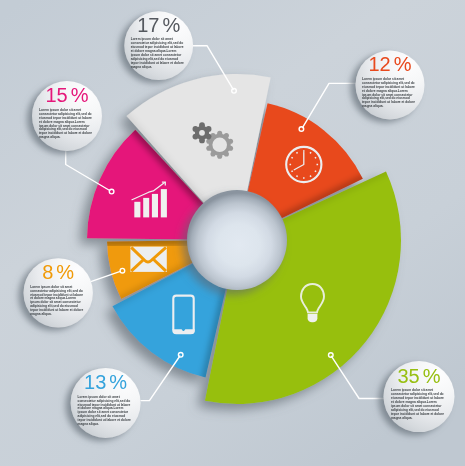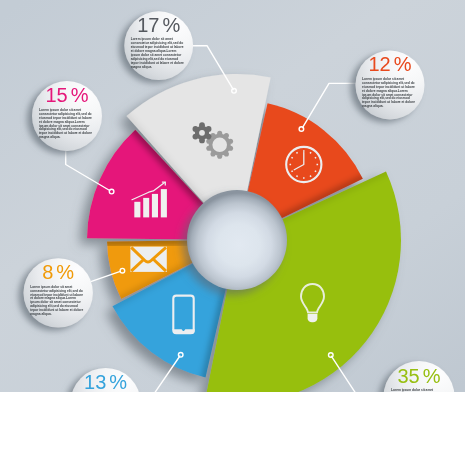--- a/index.html
+++ b/index.html
@@ -1,18 +1,18 @@
 <!DOCTYPE html>
 <html><head>
 <meta charset="utf-8">
 <title>Pie Chart Infographic</title>
 <style>
   html,body{margin:0;padding:0;background:#fff;}
   body{width:465px;height:466px;overflow:hidden;font-family:"Liberation Sans",sans-serif;}
-  #stage{position:relative;width:465px;height:392px;overflow:hidden;}
+  #stage{position:relative;width:465px;height:466px;overflow:hidden;}
   svg.full{position:absolute;left:0;top:0;width:465px;height:466px;display:block;}
   text.pct{font-family:"Liberation Sans",sans-serif;font-weight:400;font-size:20px;text-anchor:middle;word-spacing:-2.6px;}
   .loremblk{font-family:"Liberation Sans",sans-serif;font-size:3.25px;font-weight:bold;fill:#3d4246;letter-spacing:-0.02px;}
   .lead{stroke:#ffffff;stroke-width:1.4;fill:none;stroke-linecap:round;stroke-linejoin:round;}
   .leaddot{stroke:#ffffff;stroke-width:1.4;fill:none;}
 </style>
 </head>
 <body>
 
 <div id="stage">

